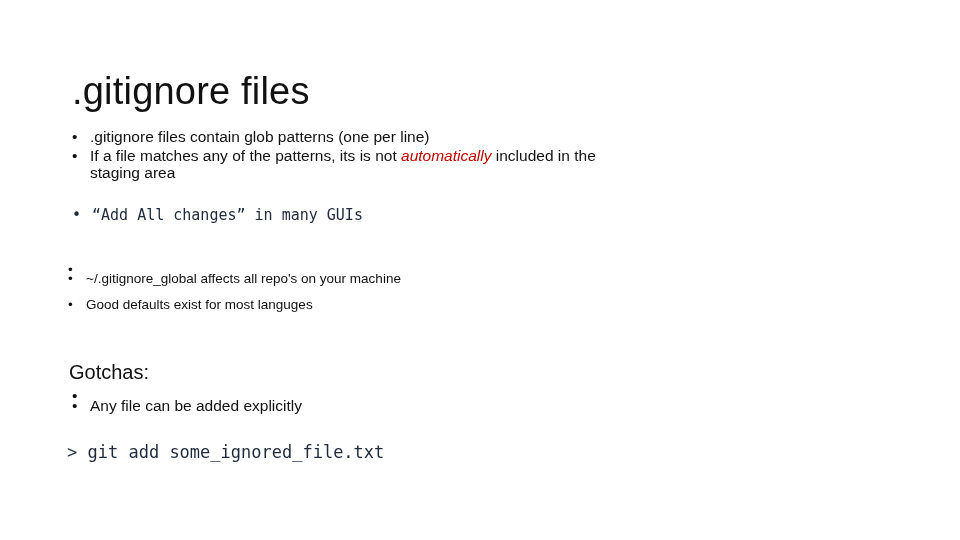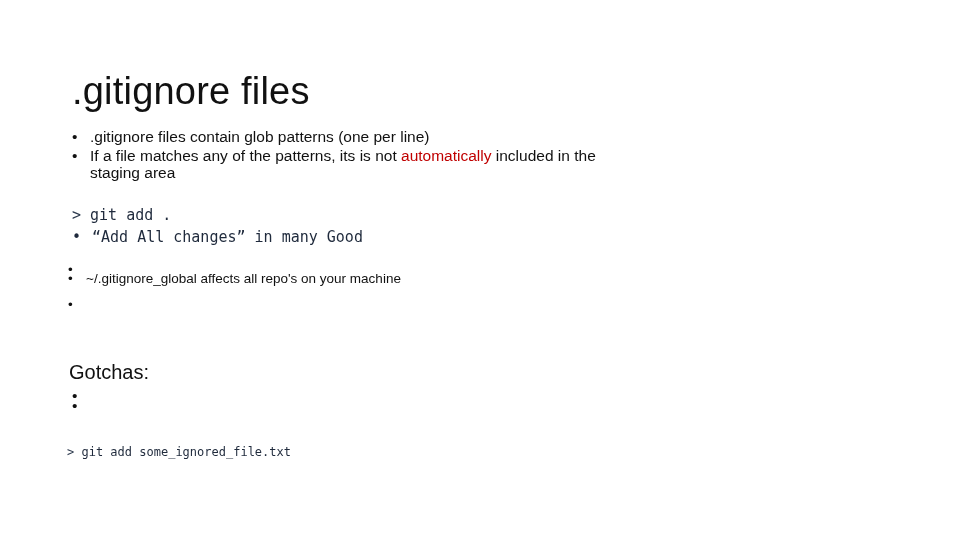--- a/index.html
+++ b/index.html
@@ -42,21 +42,21 @@
     }
     
     .sec1 {
       left: 72px;
       top: 128px;
       font-size: 15.5px;
       line-height: 17px;
     }
     .sec1 li { margin-bottom: 2px; }
     .sec1 li .text { display: inline-block; width: 540px; }
-    .red { color: #c00000; }
+    .red { color: #c00000; font-style: italic; }
 
     
     .code {
       font-family: "DejaVu Sans Mono", "Liberation Mono", monospace;
       color: #1f2a3c;
     }
     .code1 {
       position: absolute;
       left: 72px;
       top: 204px;
@@ -89,21 +89,21 @@
       left: 72px;
       top: 386px;
       font-size: 15.5px;
       line-height: 20px;
     }
     .sec3 li { margin-bottom: 10px; }
     .code2 {
       position: absolute;
       left: 67px;
       top: 442px;
-      font-size: 12px;
+      font-size: 17px;
       line-height: 20px;
       white-space: pre;
     }
   </style>
 </head>
 <body>
 
 <h1 class="slide-title">.gitignore files</h1>
 
 <ul class="bullets sec1">
@@ -111,41 +111,42 @@
     <span class="dot">•</span>
     <span class="text">.gitignore files contain glob patterns (one per line)</span>
   </li>
   <li>
     <span class="dot">•</span>
     <span class="text"><span>If a file matches any of the patterns, its is not </span><span class="red">automatically</span><span> included in the staging area</span></span>
   </li>
 </ul>
 
 <div class="code code1">
-  <div class="row"><span class="gt">&gt;</span> <span>git add .</span></div>
-  <div class="row"><span class="bul">•</span><span>“Add All changes” in many Good</span></div>
+  <div class="row"><span class="bul">•</span><span>“Add All changes” in many GUIs</span></div>
 </div>
 
 <ul class="bullets sec2">
   <li>
     <span class="dot">•</span>
   </li>
   <li>
     <span class="dot">•</span>
     <span>~/.gitignore_global affects all repo's on your machine</span>
   </li>
   <li>
     <span class="dot">•</span>
+    <span>Good defaults exist for most languges</span>
   </li>
 </ul>
 
 <h2 class="gotchas-heading">Gotchas:</h2>
 
 <ul class="bullets sec3">
   <li>
     <span class="dot">•</span>
   </li>
   <li>
     <span class="dot">•</span>
+    <span>Any file can be added explicitly</span>
   </li>
 </ul>
 
 <div class="code code2"><span class="gt">&gt;</span> <span>git add some_ignored_file.txt</span></div>
 
 </body></html>

